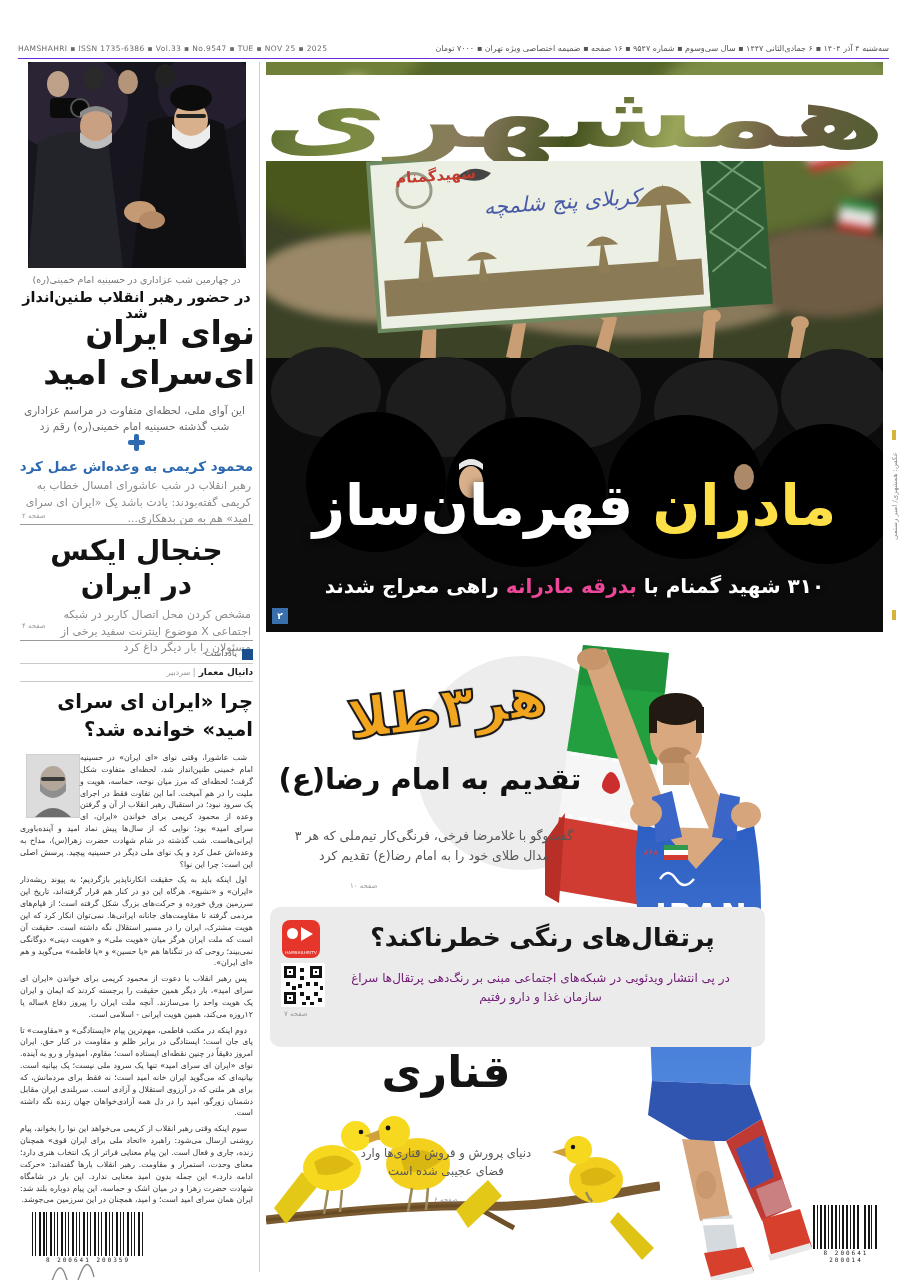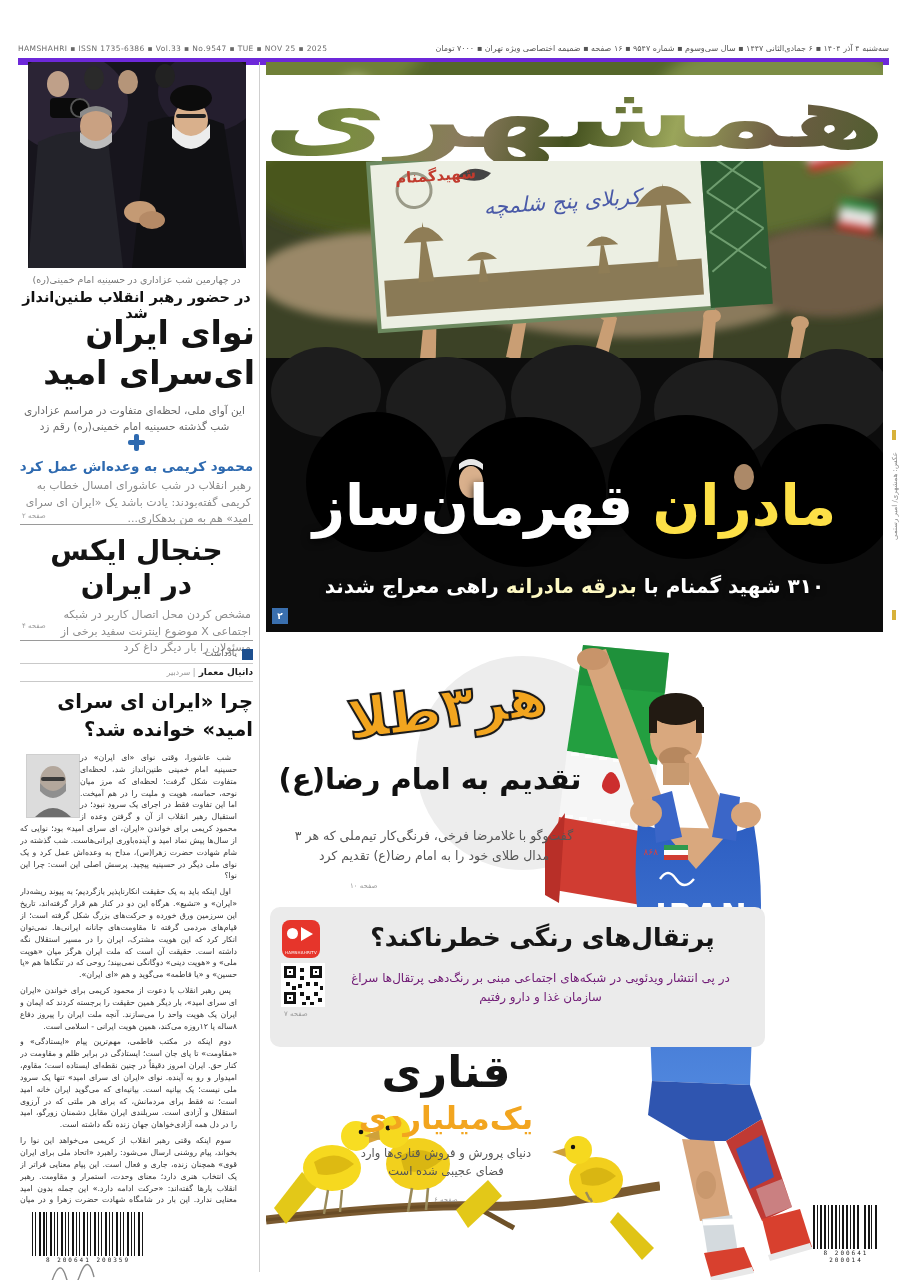--- a/index.html
+++ b/index.html
@@ -3,21 +3,21 @@
 <meta charset="utf-8">
 <style>
   html,body{margin:0;padding:0}
   body{width:903px;height:1280px;position:relative;background:#fff;
        font-family:"DejaVu Sans",sans-serif;overflow:hidden}
   .abs{position:absolute}
   .rtl{direction:rtl;unicode-bidi:isolate}
   
   #topbar{position:absolute;top:40px;left:18px;right:14px;height:16px;
           display:flex;justify-content:space-between;align-items:center;
-          border-bottom:7px solid #6d28d9;padding-bottom:2px}
+          border-bottom:1px solid #6d28d9;padding-bottom:2px}
   #topbar .en{font-size:7.5px;color:#6a6a6a;letter-spacing:.4px}
   #topbar .fa{font-size:8px;color:#555}
   
   #leftcol{position:absolute;left:18px;top:62px;width:237px;height:1218px}
   .rule{position:absolute;left:2px;right:2px;height:1px;background:#9a9a9a}
   .thinrule{position:absolute;left:2px;right:2px;height:1px;background:#c9c9c9}
   .cap-light{font-size:9.5px;color:#777;text-align:center;line-height:1.3}
   .cap-bold{font-size:14.5px;color:#111;font-weight:bold;text-align:center}
   .h-big{font-size:33px;font-weight:bold;color:#141414;text-align:right;line-height:1.22;letter-spacing:-.5px}
   .h-mid{font-size:28px;font-weight:bold;color:#141414;text-align:center;line-height:1.2}
@@ -30,33 +30,33 @@
   .plus i.h{left:0;top:6px;width:17px;height:5px}
   .rel-title{font-size:13.5px;font-weight:bold;color:#2e6ab0;text-align:center}
   
   .note-label-row{position:absolute;left:2px;right:2px;height:13px}
   .note-sq{position:absolute;right:0;top:1px;width:11px;height:11px;background:#1d4f8f}
   .note-label{position:absolute;right:16px;top:0;font-size:9px;color:#666}
   .byline{font-size:9px;color:#222;font-weight:bold}
   .byline .role{font-weight:normal;color:#999;font-size:8px}
   .note-h{font-size:19.5px;font-weight:bold;color:#111;text-align:right;line-height:1.45}
   .note-body{font-size:7.8px;line-height:1.52;color:#333;text-align:justify;overflow:hidden}
-  .note-body p{margin:0 16px 4px 0;text-indent:6px}
+  .note-body p{margin:0 0 4px 0;text-indent:6px}
   #author-photo{float:left;width:52px;height:62px;margin:2px 0 4px 6px;background:#e2e2e2;border:1px solid #cfcfcf}
   
   #mainarea{position:absolute;left:266px;top:62px;width:617px;height:570px;background:#101010;overflow:hidden}
   #masthead{position:absolute;left:0;right:0;top:13px;height:86px;background:#fff;display:flex;align-items:center;justify-content:center}
   #logo{font-size:84px;font-weight:bold;line-height:86px;transform:scaleX(1.62);white-space:nowrap;
         background:linear-gradient(100deg,#55662f 0%,#7b8c42 16%,#8a7a5e 34%,#44511f 50%,#9aa55a 66%,#6e5c44 82%,#4e5e2e 100%);
         -webkit-background-clip:text;background-clip:text;color:transparent}
   #lead-title{position:absolute;left:0;right:0;top:416px;text-align:center;font-weight:bold;font-size:56px;line-height:1;letter-spacing:-1px;text-shadow:0 2px 8px rgba(0,0,0,.8)}
   #lead-title .accent{color:#fde047}
   #lead-title .main{color:#fff}
   #lead-sub{position:absolute;left:0;right:0;top:512px;text-align:center;font-weight:bold;font-size:20px;color:#fff;text-shadow:0 1px 6px rgba(0,0,0,.8)}
-  #lead-sub .accent{color:#fef9c3}
+  #lead-sub .accent{color:#ec4899}
   #page-badge{position:absolute;left:6px;bottom:8px;width:16px;height:16px;background:#3a6fae;color:#fff;font-size:9px;font-weight:bold;text-align:center;line-height:16px}
   #credit{position:absolute;left:884px;top:62px;width:19px;height:570px}
   #credit .txt{position:absolute;left:-64px;top:430px;width:150px;transform:rotate(-90deg);transform-origin:center;font-size:7px;color:#8a8a8a;text-align:center}
   #credit .tick{position:absolute;left:8px;width:4px;height:10px;background:#d8b23a}
   
   #features{position:absolute;left:266px;top:640px;width:637px;height:640px}
   #graycircle{position:absolute;left:150px;top:16px;width:214px;height:214px;border-radius:50%;background:#ededed}
   #gold-title{position:absolute;left:58px;top:36px;width:246px;text-align:center;transform:rotate(-7deg);
               font-size:55px;font-weight:bold;color:#f2a51f;letter-spacing:-1px;
               -webkit-text-stroke:2px #1a1a1a;text-shadow:0 0 2px #1a1a1a}
@@ -461,21 +461,20 @@
       <ellipse cx="330" cy="128" rx="27" ry="23" fill="#f2cf1d"></ellipse>
       <path d="M314,122 Q332,108 350,124 Q334,138 316,132 Z" fill="#d9b612"></path>
       <circle cx="312" cy="98" r="14" fill="#f6d91f"></circle>
       <circle cx="307" cy="95" r="2.2" fill="#111"></circle>
       <polygon points="299,96 286,100 300,105" fill="#cfa13a"></polygon>
       <line x1="326" y1="150" x2="324" y2="146" stroke="#9a8a5a" stroke-width="2.4"></line>
       <line x1="324" y1="148" x2="320" y2="140" stroke="#9a8a5a" stroke-width="2.4"></line>
     </g>
   </svg>
   <div id="canary-h" class="rtl">قناری</div>
-  <div id="canary-h2" class="rtl">یک‌میلیاردی</div>
   <div id="canary-dek" class="rtl">دنیای پرورش و فروش قناری‌ها وارد فضای عجیبی شده است</div>
   <div id="canary-page" class="pagemark">صفحه ۶</div>
 
   <div id="barcode-right">
     <div class="barcode"></div>
     <div class="bc-digits">8 200641 200014</div>
   </div>
 </div>
 
 </body></html>

